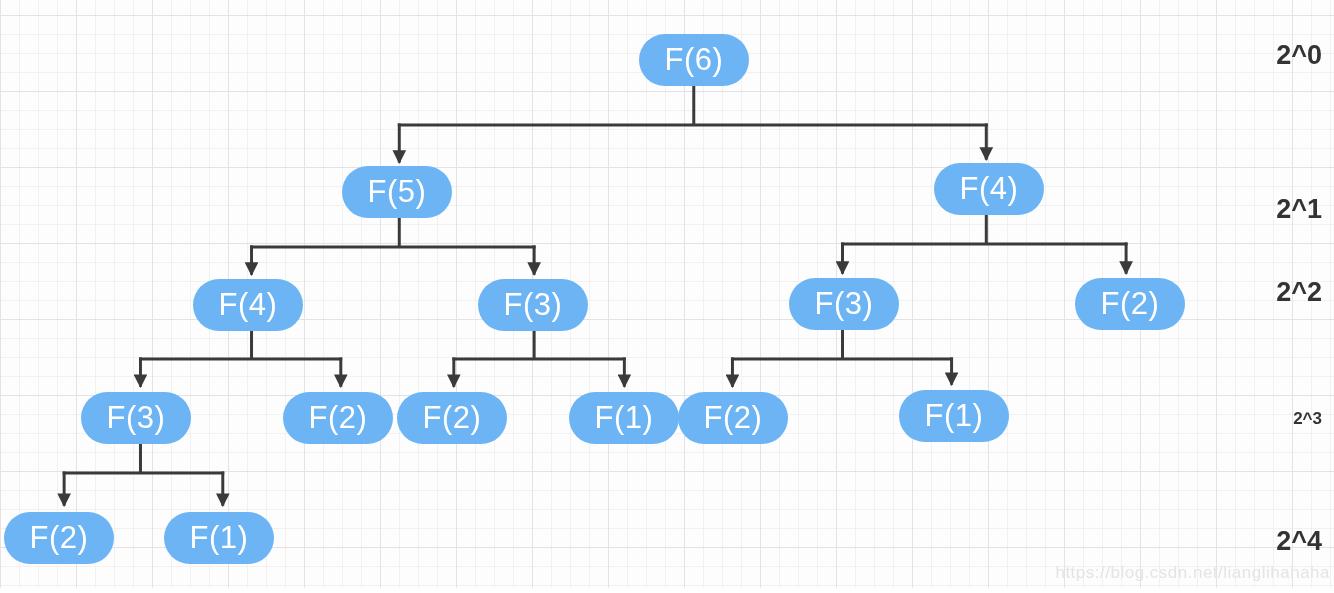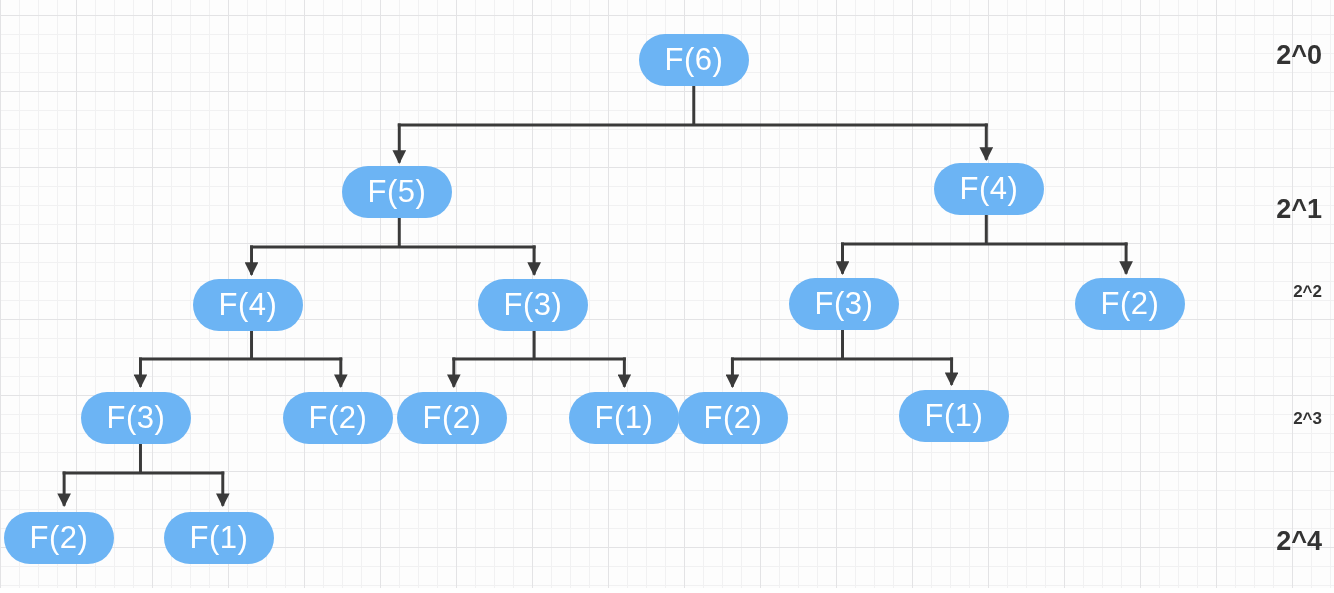--- a/index.html
+++ b/index.html
@@ -104,17 +104,18 @@
       <div class="node" style="left: 397px; top: 392px; width: 110px; height: 52px; border-radius: 26px; background: rgb(108, 180, 244); color: rgb(255, 255, 255); font-size: 31px;">F(2)</div>
       <div class="node" style="left: 569px; top: 392px; width: 110px; height: 52px; border-radius: 26px; background: rgb(108, 180, 244); color: rgb(255, 255, 255); font-size: 31px;">F(1)</div>
       <div class="node" style="left: 678px; top: 392px; width: 110px; height: 52px; border-radius: 26px; background: rgb(108, 180, 244); color: rgb(255, 255, 255); font-size: 31px;">F(2)</div>
       <div class="node" style="left: 899px; top: 390px; width: 110px; height: 52px; border-radius: 26px; background: rgb(108, 180, 244); color: rgb(255, 255, 255); font-size: 31px;">F(1)</div>
       <div class="node" style="left: 4px; top: 512px; width: 110px; height: 52px; border-radius: 26px; background: rgb(108, 180, 244); color: rgb(255, 255, 255); font-size: 31px;">F(2)</div>
       <div class="node" style="left: 164px; top: 512px; width: 110px; height: 52px; border-radius: 26px; background: rgb(108, 180, 244); color: rgb(255, 255, 255); font-size: 31px;">F(1)</div>
     </div>
   <div id="levels-layer">
       <div class="level-label" style="right: 12px; top: 55px; color: rgb(51, 51, 51); font-size: 27px;">2^0</div>
       <div class="level-label" style="right: 12px; top: 187px; color: rgb(51, 51, 51); font-size: 27px; margin-top: 22px;">2^1</div>
-      <div class="level-label" style="right: 12px; top: 292px; color: rgb(51, 51, 51); font-size: 17px;">2^2</div>
+      <div class="level-label" style="right: 12px; top: 292px; color: rgb(51, 51, 51); font-size: 27px;">2^2</div>
       <div class="level-label" style="right: 12px; top: 419px; color: rgb(51, 51, 51); font-size: 17px;">2^3</div>
       <div class="level-label" style="right: 12px; top: 521px; color: rgb(51, 51, 51); font-size: 27px; margin-top: 20px;">2^4</div>
     </div>
+  <div class="watermark" style="right: 4px; top: 573px; color: rgb(228, 228, 230); font-size: 17px;">https://blog.csdn.net/lianglihahaha</div>
 </div>
 
 </body></html>

